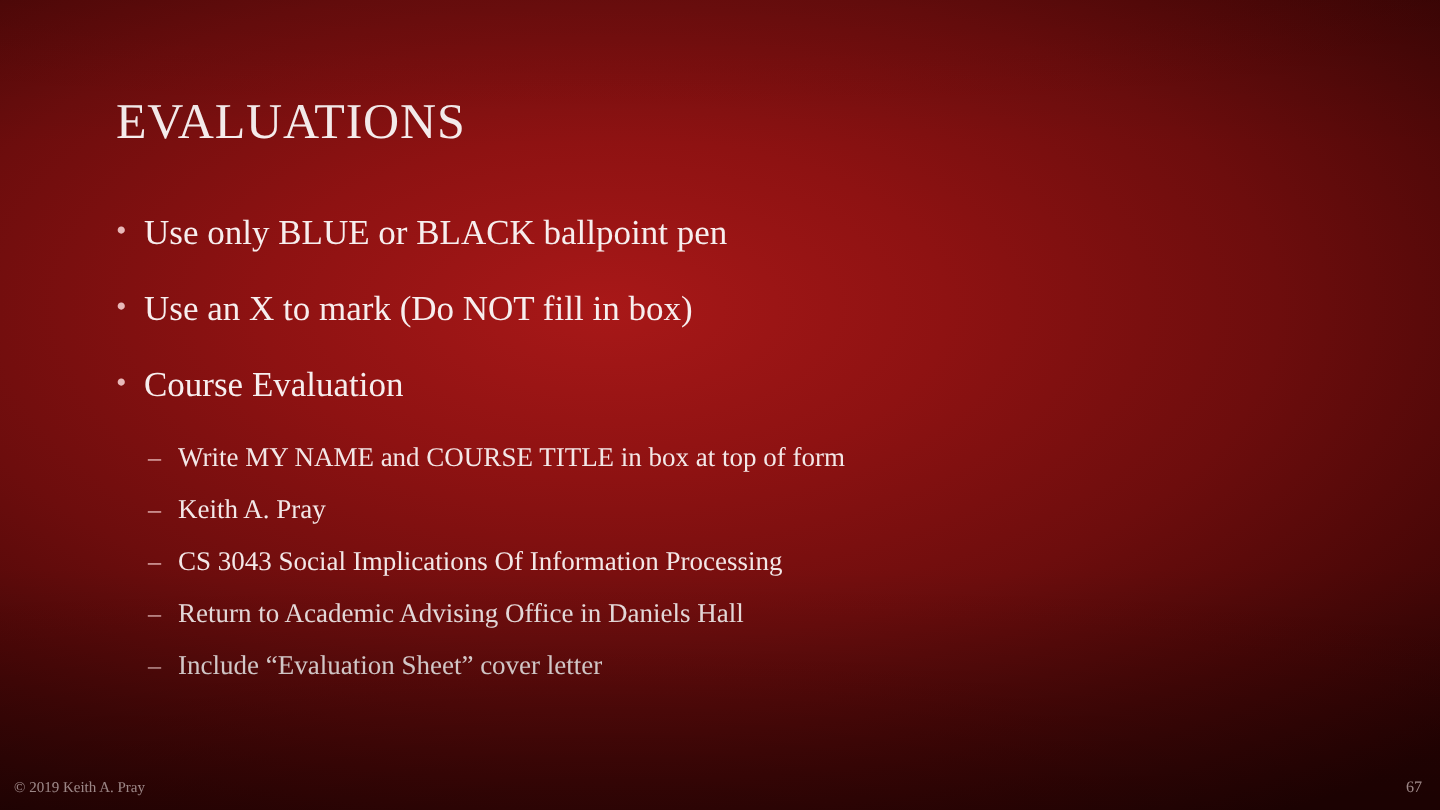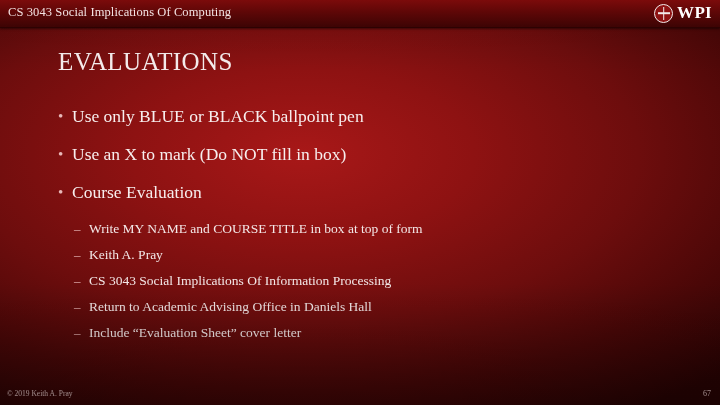--- a/index.html
+++ b/index.html
@@ -166,27 +166,20 @@
     bottom: 7px;
     font-size: 8px;
     color: #e3c4c4;
   }
 </style>
 </head>
 <body>
 
 <div class="slide">
 
-  <div class="header-bar">
-    <div class="header-title">CS 3043 Social Implications Of Computing</div>
-    <div class="logo-wrap">
-      <div class="logo-seal"></div>
-      <div class="logo-text">WPI</div>
-    </div>
-  </div>
 
   <div class="slide-title">EVALUATIONS</div>
 
   <div class="body-block">
 
     <div class="l1">
       <span class="bullet">•</span>
       <span class="txt">Use only BLUE or BLACK ballpoint pen</span>
     </div>
 

